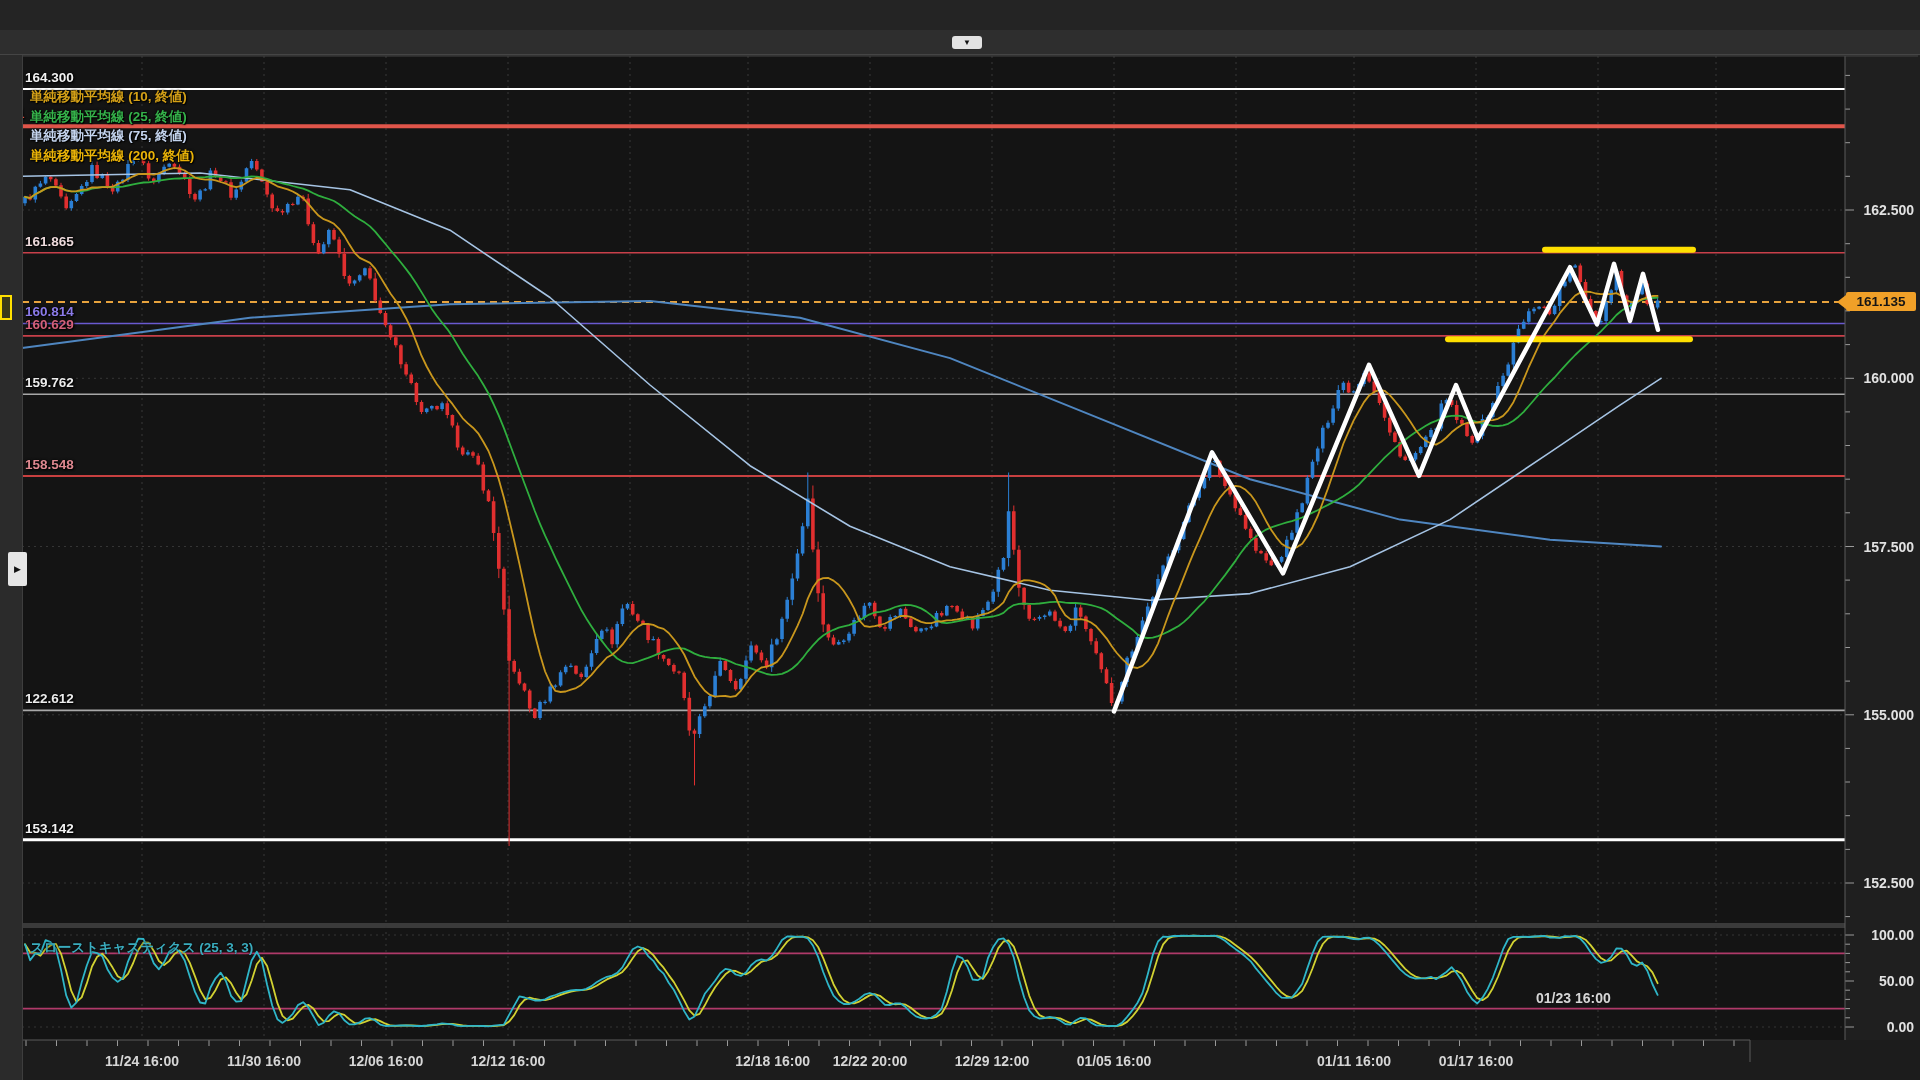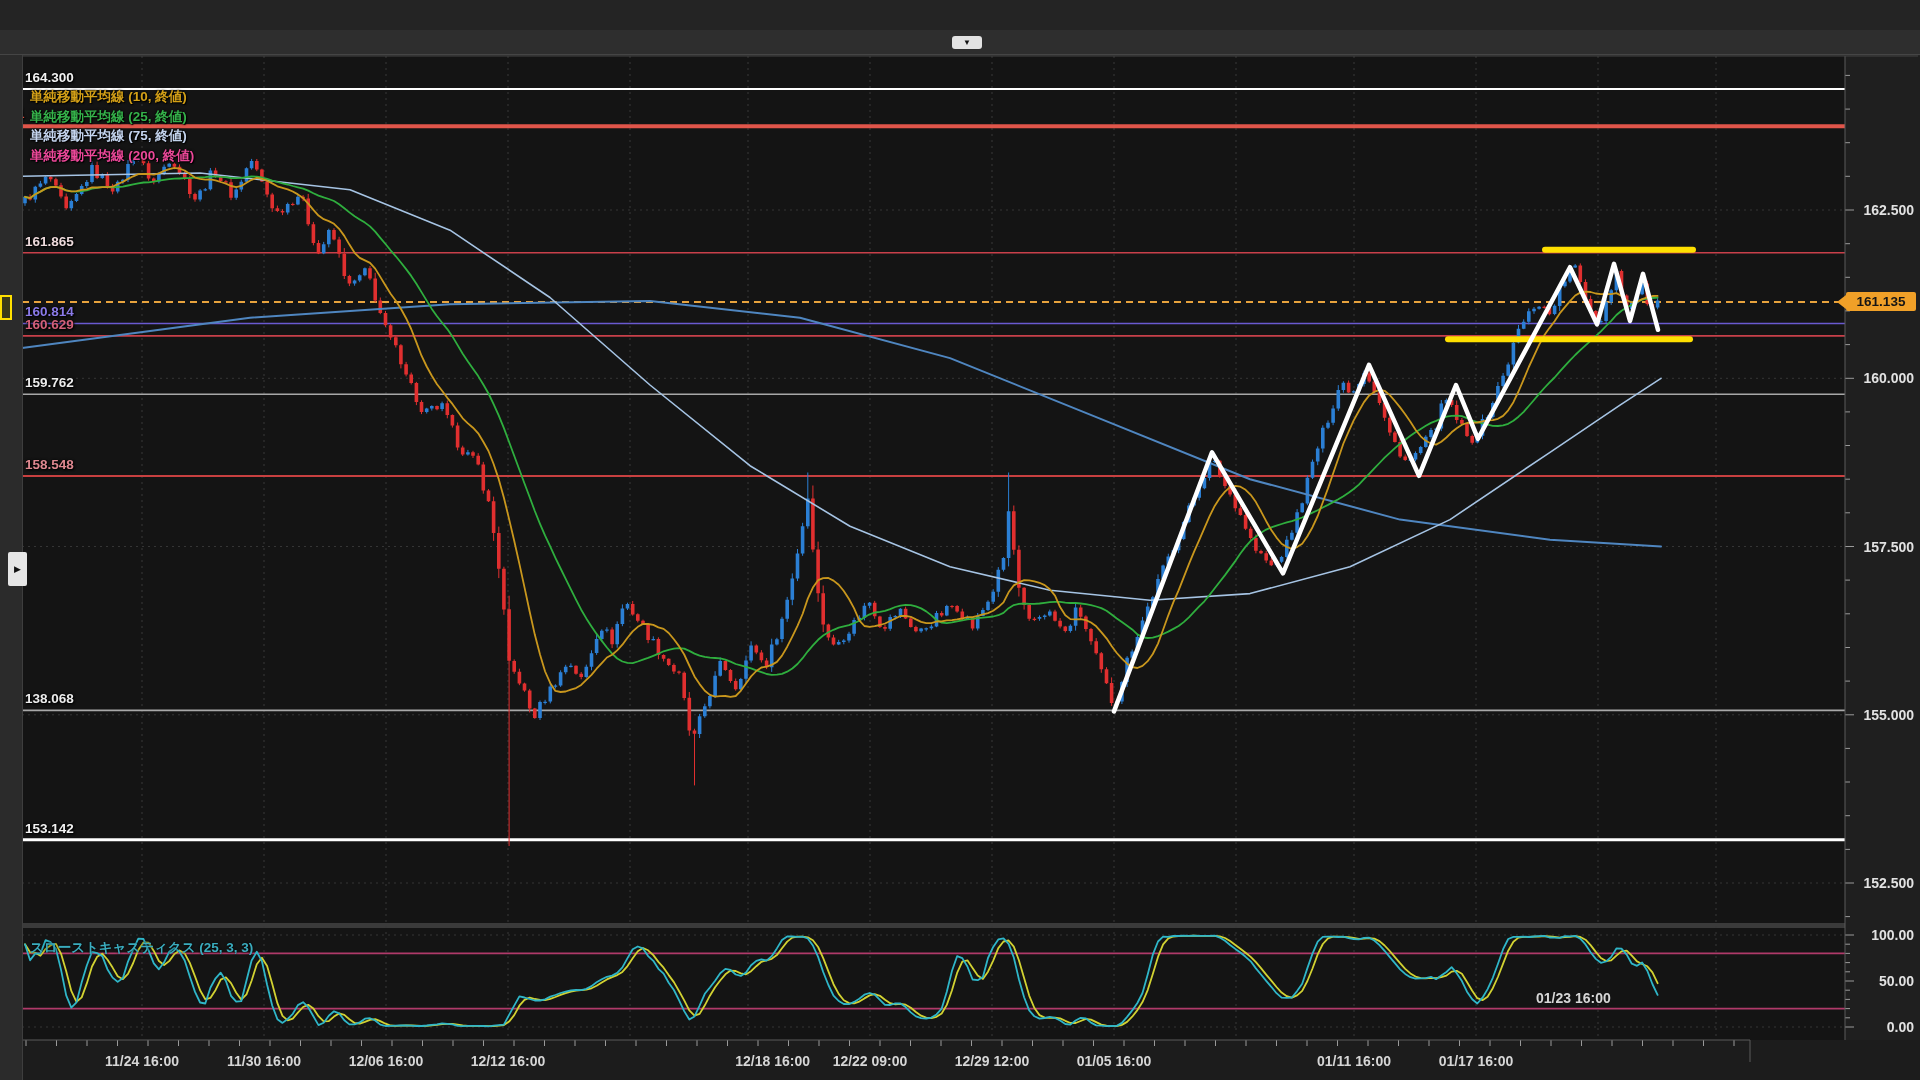--- a/index.html
+++ b/index.html
@@ -200,45 +200,45 @@
   <span>▶</span>
 </div>
 <div class="ysliver"></div>
 
 <div class="tag" style="top:292px;">161.135</div>
 
 <div id="labels">
       <div class="ov lgd" style="left:30px;top:88px;color:#d4a017;">単純移動平均線 (10, 終値)</div>
       <div class="ov lgd" style="left:30px;top:107.5px;color:#35b24a;">単純移動平均線 (25, 終値)</div>
       <div class="ov lgd" style="left:30px;top:127px;color:#c4d4ee;">単純移動平均線 (75, 終値)</div>
-      <div class="ov lgd" style="left:30px;top:146.5px;color:#ec4899;">単純移動平均線 (200, 終値)</div>
+      <div class="ov lgd" style="left:30px;top:146.5px;color:#eab308;">単純移動平均線 (200, 終値)</div>
       <div class="ov plbl" style="left:17px;top:106.2114999999997px;color:#e04b3b;z-index:2;">1</div>
       <div class="ov plbl" style="left:25px;top:70px;color:#f2f2f2;">164.300</div>
       <div class="ov plbl" style="left:25px;top:234px;color:#eddadc;text-align:right;">161.865</div>
       <div class="ov plbl" style="left:25px;top:304px;color:#8a7ae8;">160.814</div>
       <div class="ov plbl" style="left:25px;top:317px;color:#d4607a;">160.629</div>
       <div class="ov plbl" style="left:25px;top:375px;color:#ececec;">159.762</div>
       <div class="ov plbl" style="left:25px;top:457px;color:#de8890;">158.548</div>
-      <div class="ov plbl" style="left:25px;top:691px;color:#ececec;">138.068</div>
+      <div class="ov plbl" style="left:25px;top:691px;color:#ececec;">122.612</div>
       <div class="ov plbl" style="left:25px;top:821px;color:#f2f2f2;">153.142</div>
       <div class="ov axlbl" style="left:1852px;top:202px;">162.500</div>
       <div class="ov axlbl" style="left:1852px;top:370px;">160.000</div>
       <div class="ov axlbl" style="left:1852px;top:539px;">157.500</div>
       <div class="ov axlbl" style="left:1852px;top:707px;">155.000</div>
       <div class="ov axlbl" style="left:1852px;top:875px;">152.500</div>
       <div class="ov axlbl" style="left:1852px;top:927px;">100.00</div>
       <div class="ov axlbl" style="left:1852px;top:973px;">50.00</div>
       <div class="ov axlbl" style="left:1852px;top:1019px;">0.00</div>
       <div class="ov stochlbl" style="left:30px;top:939px;color:#3aacbe;">スローストキャスティクス (25, 3, 3)</div>
       <div class="ov xlbl clip" style="left:80px;top:1053px;width:124px;text-align:center;">11/24 16:00</div>
       <div class="ov xlbl clip" style="left:202px;top:1053px;width:124px;text-align:center;">11/30 16:00</div>
       <div class="ov xlbl clip" style="left:324px;top:1053px;width:124px;text-align:center;">12/06 16:00</div>
       <div class="ov xlbl clip" style="left:446px;top:1053px;width:124px;text-align:center;">12/12 16:00</div>
       <div class="ov xlbl clip" style="left:686px;top:1053px;width:124px;text-align:right;">12/18 16:00</div>
-      <div class="ov xlbl clip" style="left:808px;top:1053px;width:124px;text-align:center;">12/22 09:00</div>
+      <div class="ov xlbl clip" style="left:808px;top:1053px;width:124px;text-align:center;">12/22 20:00</div>
       <div class="ov xlbl clip" style="left:930px;top:1053px;width:124px;text-align:center;">12/29 12:00</div>
       <div class="ov xlbl clip" style="left:1052px;top:1053px;width:124px;text-align:center;">01/05 16:00</div>
       <div class="ov xlbl clip" style="left:1292px;top:1053px;width:124px;text-align:center;">01/11 16:00</div>
       <div class="ov xlbl clip" style="left:1414px;top:1053px;width:124px;text-align:center;">01/17 16:00</div>
       <div class="ov xlbl clip" style="left:1536px;top:990px;width:124px;text-align:left;">01/23 16:00</div>
       <div class="ov xlbl clip" style="left: 1660px; top: 1053px; width: 94px; text-align: left; margin-top: 29px;">01/29 16:</div>
       <div class="ov xlbl" style="left:14px;top:1053px;">0</div>
     </div>
 
 </div>

